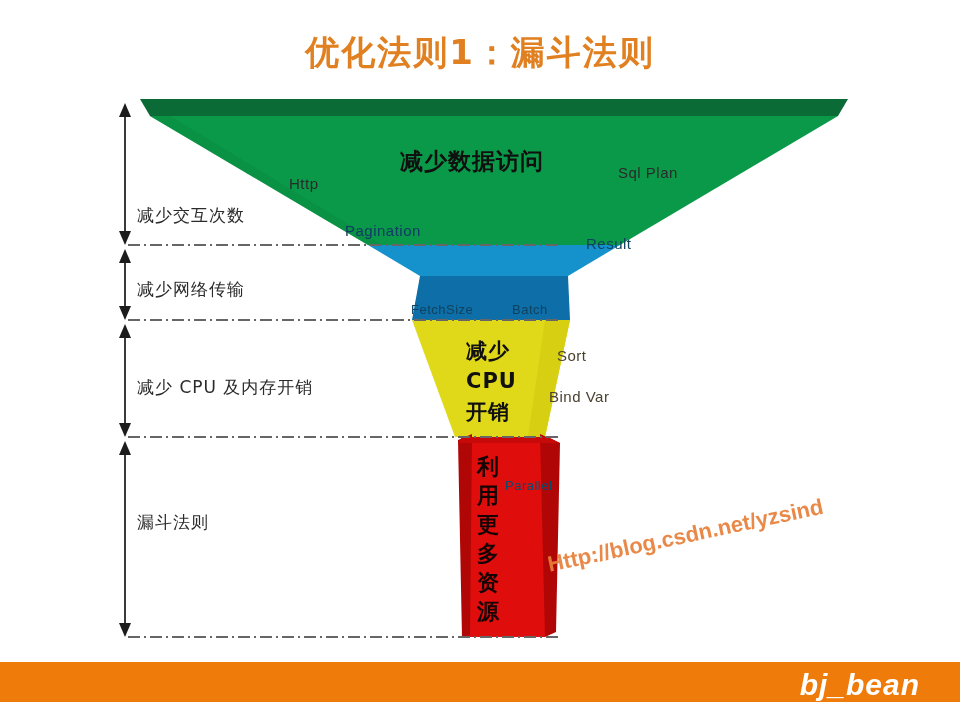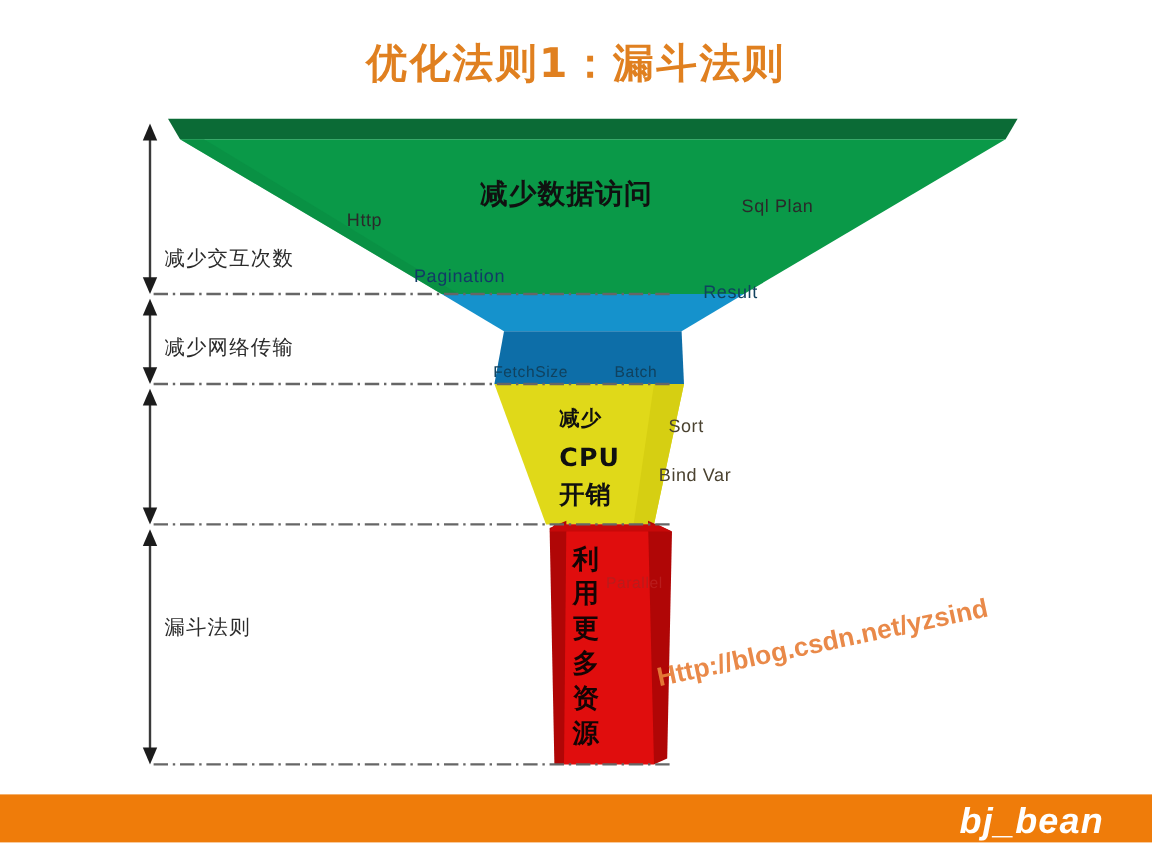--- a/index.html
+++ b/index.html
@@ -59,21 +59,21 @@
   .en-kw {
     font-family: "Liberation Sans", "DejaVu Sans", sans-serif;
     font-size: 15px;
     font-weight: normal;
     letter-spacing: 0.5px;
   }
   .en-dark   { color: #2a2a2a; }
   .en-blue   { color: #123a66; }
   .en-ltblue { color: #10425f; }
   .en-brown  { color: #4a4230; margin-left: 36px; }
-  .en-red    { color: #b91c1c; }
+  .en-red    { color: #0c4a6e; }
 
   .axis-label {
     position: absolute;
     font-family: "DejaVu Sans", "Liberation Sans", sans-serif;
     font-size: 17px;
     color: #2b2b2b;
     white-space: nowrap;
     letter-spacing: 1px;
   }
 
@@ -187,38 +187,39 @@
   <div class="ovl cn-band" style="left:400px; top:146px;">减少数据访问</div>
   <div class="ovl en-kw en-dark" style="left:289px; top:175px;">Http</div>
   <div class="ovl en-kw en-dark" style="left:618px; top:164px;">Sql Plan</div>
 
   <div class="ovl en-kw en-blue" style="left:345px; top:222px;">Pagination</div>
   <div class="ovl en-kw en-ltblue" style="left:586px; top:235px;">Result</div>
 
   <div class="ovl en-kw en-ltblue" style="left:411px; top:302px; font-size:13px;">FetchSize</div>
   <div class="ovl en-kw en-ltblue" style="left:512px; top:302px; font-size:13px;">Batch</div>
 
-  <div class="ovl cn-band" style="left:466px; top:337px; font-size:17px;">减少</div>
+  <div class="ovl cn-band" style="left:466px; top:337px; font-size:21px;">减少</div>
   <div class="ovl cn-band" style="left:466px; top:369px; font-size:21px;">CPU</div>
   <div class="ovl cn-band" style="left:466px; top:398px; font-size:21px;">开销</div>
   <div class="ovl en-kw en-brown" style="left:521px; top:347px;">Sort</div>
   <div class="ovl en-kw en-brown" style="left:513px; top:388px;">Bind Var</div>
 
   <div class="vert-cn" id="more-resources-vert" style="left:474px; top:452px;">
       <span>利</span>
       <span>用</span>
       <span>更</span>
       <span>多</span>
       <span>资</span>
       <span>源</span>
     </div>
   <div class="ovl en-kw en-red" style="left:505px; top:478px; font-size:13px;">Parallel</div>
 
   <div class="axis-label" style="left:137px; top:204px;">减少交互次数</div>
   <div class="axis-label" style="left:137px; top:278px;">减少网络传输</div>
+  <div class="axis-label" style="left:137px; top:376px;">减少 CPU 及内存开销</div>
   <div class="axis-label" style="left:137px; top:511px;">漏斗法则</div>
 
   <div id="watermark">Http://blog.csdn.net/yzsind</div>
 
   <div id="footer-bar"></div>
   <div id="footer-brand">bj_bean</div>
 
 </div>
 
 </body></html>

